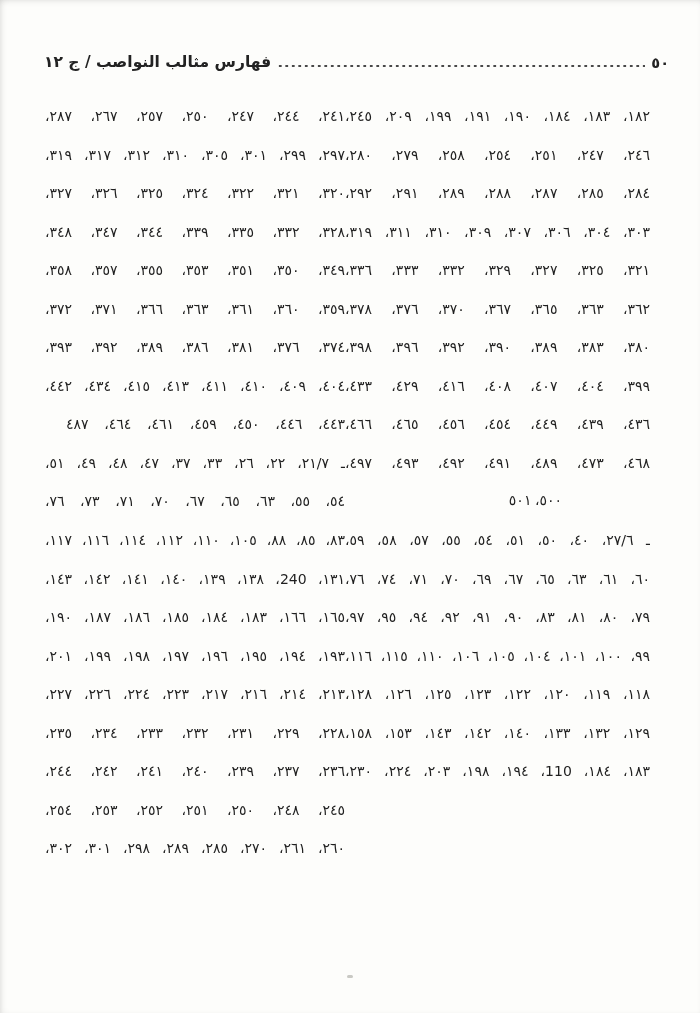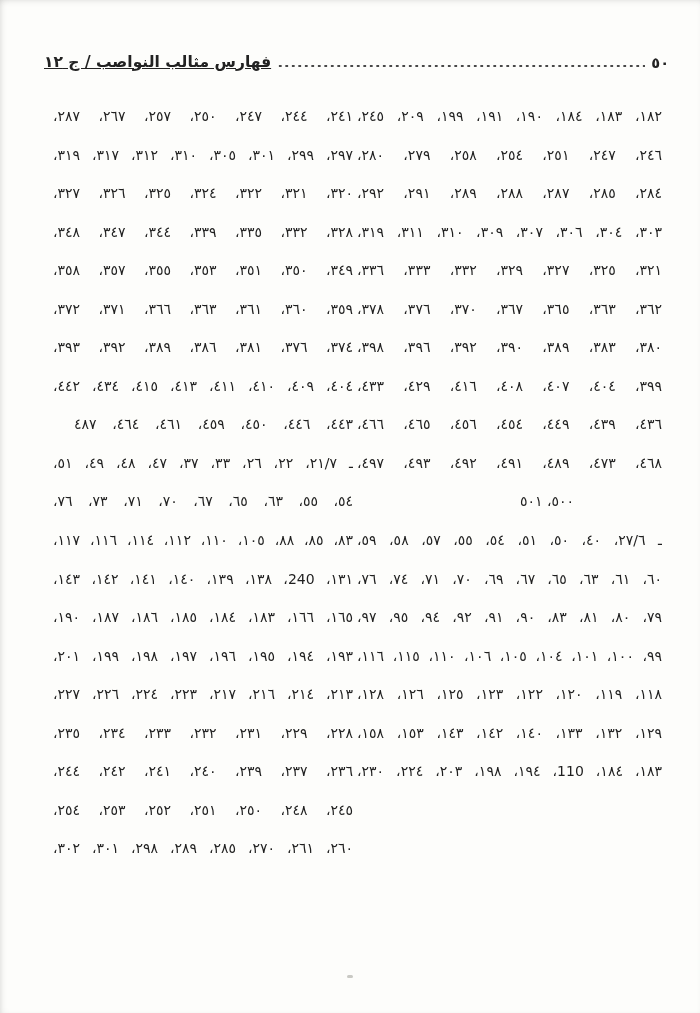--- a/index.html
+++ b/index.html
@@ -24,41 +24,41 @@
   .pagenum {
     font-weight: bold; font-size: 14.5px; line-height: 1; padding-bottom: 2px;
     letter-spacing: .5px;
   }
   .leader {
     flex: 1 1 auto; height: 4px; margin: 0 6px 4px 6px;
     background-image: radial-gradient(circle, #474747 1.05px, rgba(0,0,0,0) 1.5px);
     background-size: 6.5px 4px; background-repeat: repeat-x; background-position: 0 50%;
   }
   .title {
-    font-weight: bold; font-size: 15.5px; line-height: 1.25; white-space: nowrap; text-decoration: underline;
+    font-weight: bold; font-size: 15.5px; line-height: 1.25; white-space: nowrap;
   }
 
   
   .col {
     position: absolute; top: 97px;
     color: #1f1f1f;
     font-size: 14px;
     letter-spacing: -0.4px;
   }
-  .col-right { right: 38px; width: 305px; }
-  .col-left  { left: 45px;  width: 300px; margin-left: 8px; }
+  .col-right { right: 50px; width: 305px; }
+  .col-left  { left: 45px;  width: 300px; }
   .line {
     height: 38.55px; line-height: 38.55px;
     direction: rtl;
     text-align: justify;
     text-align-last: justify;
     overflow: hidden;
   }
   
-  .line.tail { text-align-last: right; padding-right: 88px; }
+  .line.tail { text-align-last: right; padding-right: 88px; font-family: Liberation Serif, serif; }
   
   .line.end-short { padding-left: 21px; }
 
   
   .speck {
     position: absolute; left: 347px; top: 975px;
     width: 6px; height: 3px; border-radius: 2px;
     background: #c9c9c4;
   }
 </style>

